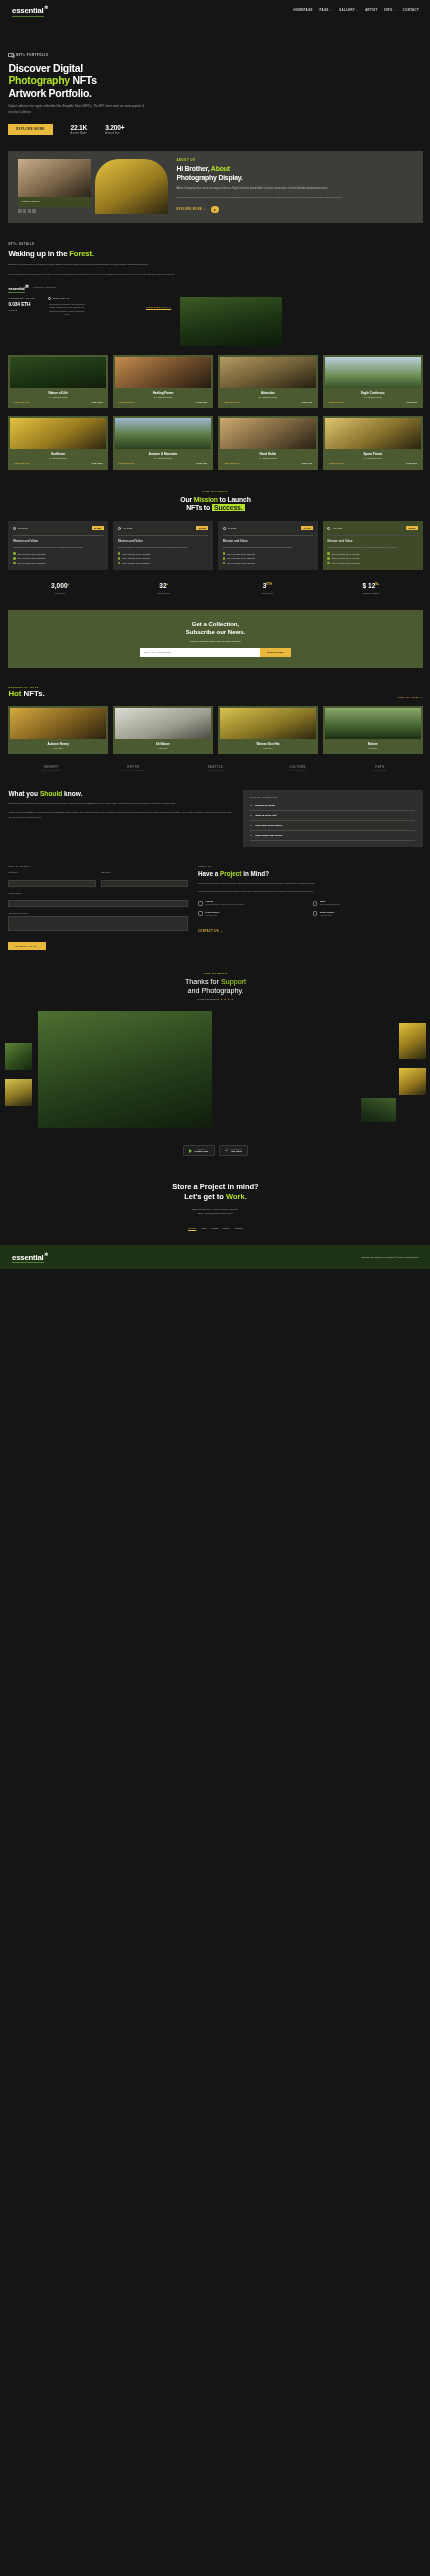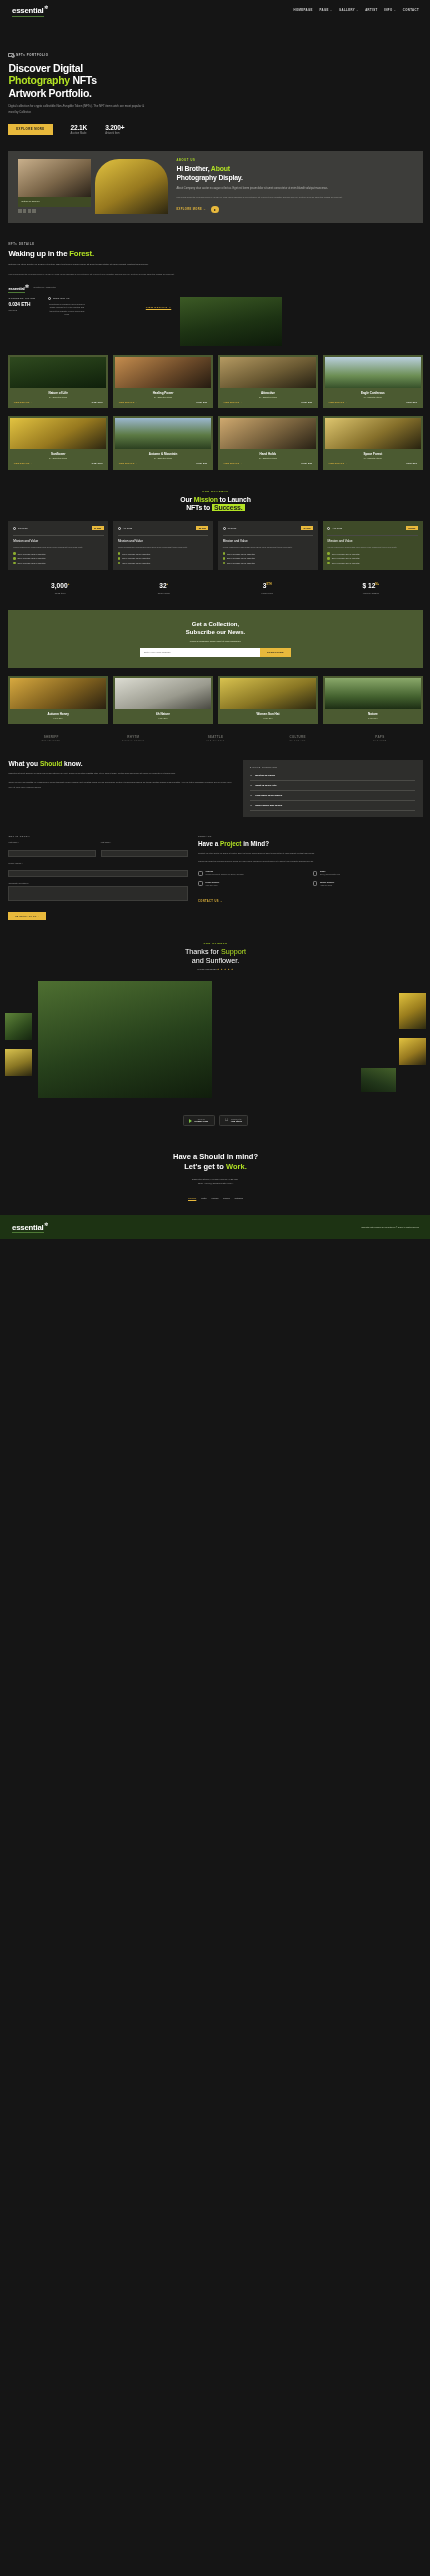--- a/index.html
+++ b/index.html
@@ -558,20 +558,27 @@
 
   <div class="news">
     <h2><span>Get a Collection,</span><br><span>Subscribe our News.</span></h2>
     <p>Follow &amp; subscribe space oblot et enim sandarma.</p>
     <div class="news-form">
       <input type="text" placeholder="Enter your email address" style="">
       <button>SUBSCRIBE</button>
     </div>
   </div>
 
+  <div class="row-head">
+    <div>
+      <div class="kick">ESSENTIAL NFTs</div>
+      <h2><span class="accent">Hot</span><span> NFTs.</span></h2>
+    </div>
+    <a class="see-all" href="#">SEE ALL NFTs →</a>
+  </div>
   <div class="cards">
     <div class="card">
         <div class="card-img im pat-honey"></div>
         <div class="card-body">
           <div class="card-title">Autumn Honey</div>
           <div class="card-by">0.034 ETH</div>
         </div>
       </div>
     <div class="card">
         <div class="card-img im pat-white"></div>
@@ -676,21 +683,21 @@
               <div class="v">+123-234-5678</div>
             </div>
           </div>
       </div>
       <div class="contact-btn"><a class="link-yellow" href="#">CONTACT US →</a></div>
     </div>
   </div>
 
   <div class="testi">
     <div class="kick">OUR CLIENTS</div>
-    <h2><span>Thanks for </span><span class="accent">Support</span><br><span>and Sunflower.</span></h2>
+    <h2><span>Thanks for </span><span class="accent">Support</span><br><span>and Photography.</span></h2>
     <div class="rate"><span>RATING CUSTOMER</span> <span class="stars">★ ★ ★ ★ ★</span></div>
     <div class="gallery">
       <div class="g-main im pat-girlgreen"></div>
       <div class="g-l1 im pat-leaf"></div>
       <div class="g-l2 im pat-sunhat"></div>
       <div class="g-r1 im pat-flower"></div>
       <div class="g-r2 im pat-sunflow"></div>
       <div class="g-r3 im pat-forest2"></div>
     </div>
     <div class="stores">
@@ -705,21 +712,21 @@
           <span class="ap"></span>
           <div class="txt">
             <small>Download on the</small>
             <b>App Store</b>
           </div>
         </div>
     </div>
   </div>
 
   <div class="final">
-    <h2><span>Have a Should in mind?</span><br><span>Let's get to </span><span class="accent">Work.</span></h2>
+    <h2><span>Store a Project in mind?</span><br><span>Let's get to </span><span class="accent">Work.</span></h2>
     <p><span>Essential Studio, Hendrik Morella +123-234-</span><br><span>1234 ( hello@awesomesite.com )</span></p>
     <div class="soc">
       <a class="on" href="#">Facebook</a>
       <a href="#">Twitter</a>
       <a href="#">Linkedin</a>
       <a href="#">Discord</a>
       <a href="#">Instagram</a>
     </div>
   </div>
 

